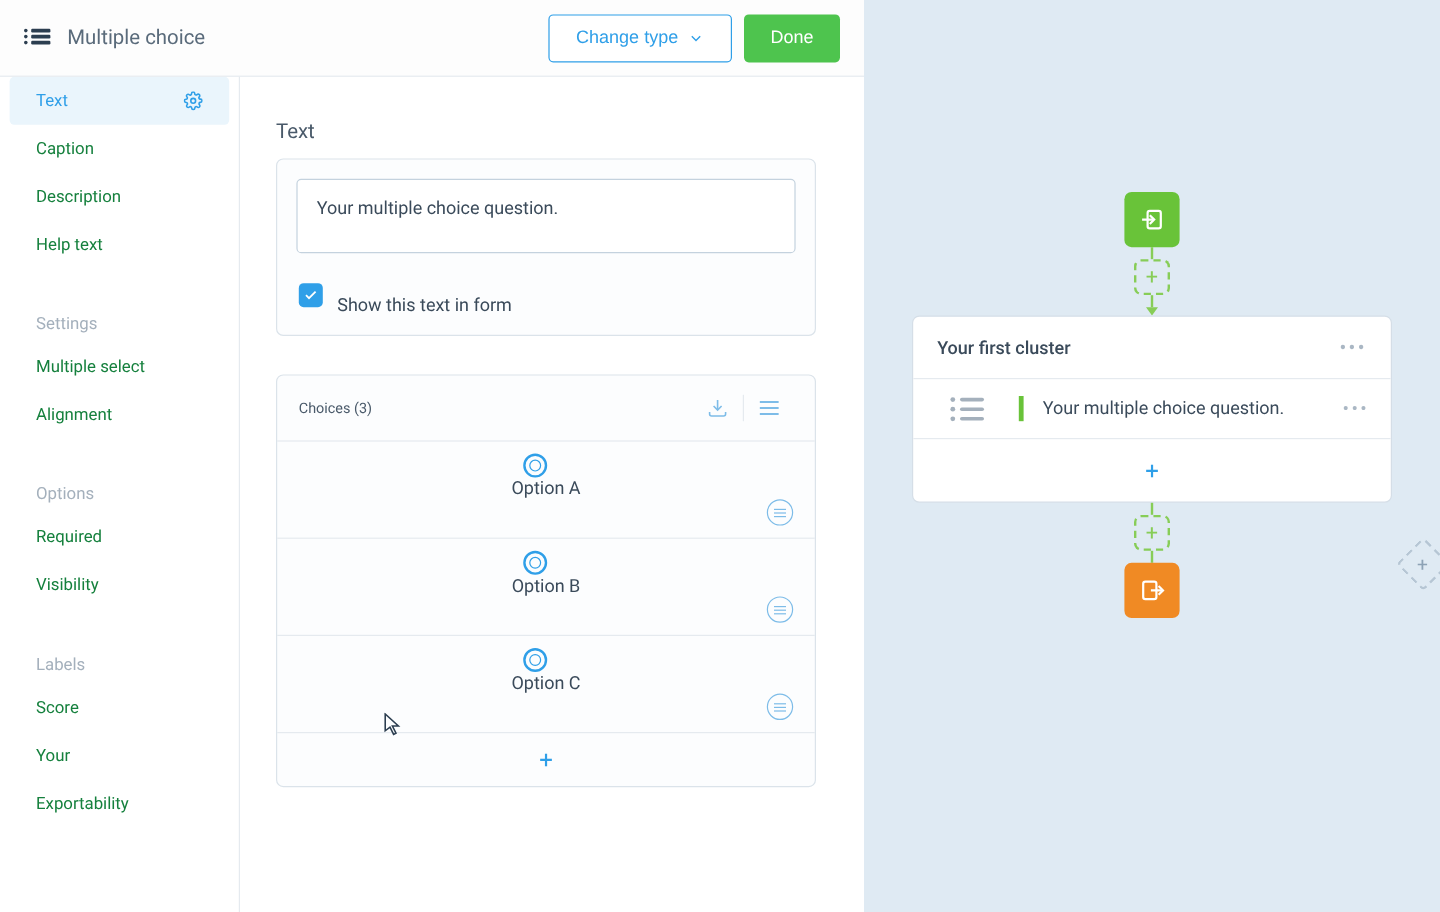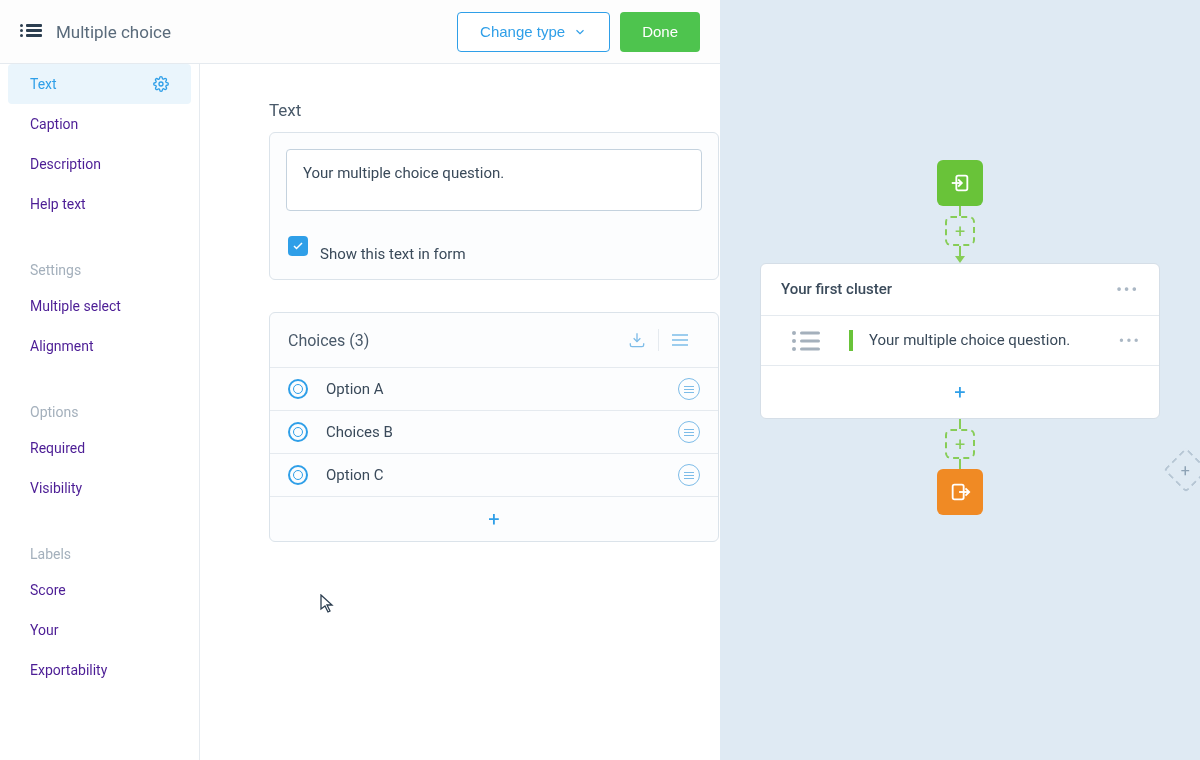--- a/index.html
+++ b/index.html
@@ -5,21 +5,21 @@
   * { box-sizing: border-box; margin: 0; padding: 0; }
   body {
     font-family: -apple-system, BlinkMacSystemFont, "Segoe UI", Roboto, "Helvetica Neue", Arial, sans-serif;
     background: #fff;
     color: #3a4a5a;
     width: 1200px;
     height: 760px;
     overflow: hidden;
     position: relative;
   }
-  .app { display: flex; height: 100%; gap: 39px; }
+  .app { display: flex; height: 100%; }
 
   
   .header {
     position: absolute;
     top: 0; left: 0;
     width: 720px;
     height: 64px;
     background: #fdfdfd;
     border-bottom: 1px solid #e5eaef;
     display: flex;
@@ -63,21 +63,21 @@
     padding-top: 64px;
     overflow-y: auto;
     flex-shrink: 0;
   }
   .side-items { padding: 0 8px 20px 8px; }
   .side-item {
     display: flex;
     align-items: center;
     padding: 12px 22px;
     font-size: 14px;
-    color: #4c1d95;
+    color: #15803d;
     cursor: pointer;
     border-radius: 4px;
   }
   .side-item.active {
     background: #eaf5fc;
     color: #2f9fe8;
   }
   .side-item.active .gear-icon { color: #2f9fe8; }
   .side-header {
     padding: 18px 30px 8px 30px;
@@ -121,34 +121,35 @@
     flex-shrink: 0;
   }
   .checkbox svg { stroke: #fff; }
   .check-label { font-size: 15px; color: #3a4a5a; margin-top: 16px; }
 
   .choices-card { margin-top: 32px; }
   .choices-header {
     display: flex;
     align-items: center;
     padding: 16px 18px;
-    font-size: 16px;
+    font-size: 12px;
     color: #4a5a6a;
   }
   .choices-header-actions { margin-left: auto; display: flex; align-items: center; }
   .hicon {
     width: 42px; text-align: center; color: #7dbce8;
     display: flex; align-items: center; justify-content: center;
   }
   .hicon.sep { border-left: 1px solid #e5eaef; height: 22px;}
   .choice-row {
     display: flex;
     align-items: center;
     padding: 10px 18px;
     border-top: 1px solid #e5eaef;
+    flex-direction: column;
   }
   .radio-ring {
     width: 20px; height: 20px;
     border: 2px solid #2f9fe8;
     border-radius: 50%;
     display: flex; align-items: center; justify-content: center;
     margin-right: 18px;
     flex-shrink: 0;
   }
   .radio-ring::after {
@@ -221,21 +222,21 @@
   }
 
   .cluster {
     width: 400px;
     background: #fff;
     border: 1px solid #d5dee7;
     border-radius: 6px;
     overflow: hidden;
   }
   .cluster-header {
-    display: flex; 
+    display: flex; align-items: center;
     padding: 16px 20px;
     font-size: 15px;
     color: #3a4a5a;
     font-weight: 500;
   }
   .dots-menu {
     margin-left: auto;
     color: #aab7c4; font-size: 16px; letter-spacing: 2px;
     cursor: pointer;
   }
@@ -424,21 +425,21 @@
         <div class="radio-ring"></div>
         <span class="choice-label">Option A</span>
         <div class="choice-handle">
             <span></span>
             <span></span>
             <span></span>
           </div>
       </div>
       <div class="choice-row">
         <div class="radio-ring"></div>
-        <span class="choice-label">Choices B</span>
+        <span class="choice-label">Option B</span>
         <div class="choice-handle">
             <span></span>
             <span></span>
             <span></span>
           </div>
       </div>
       <div class="choice-row">
         <div class="radio-ring"></div>
         <span class="choice-label">Option C</span>
         <div class="choice-handle">

